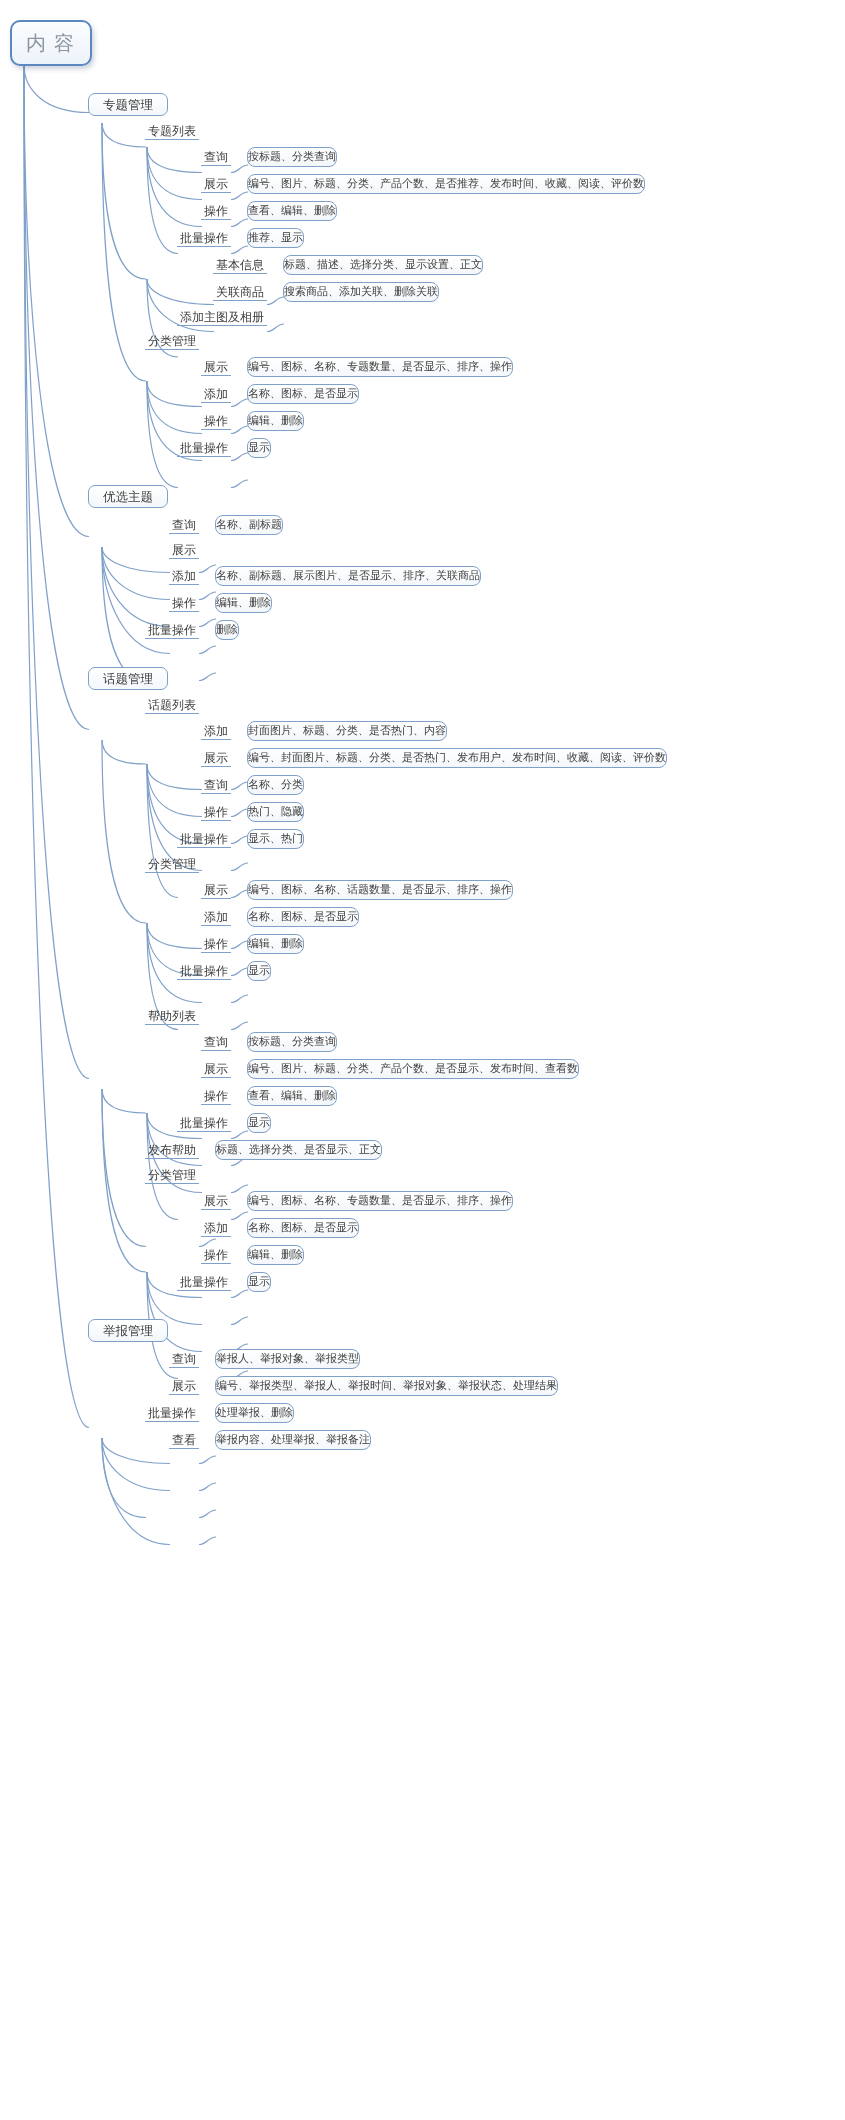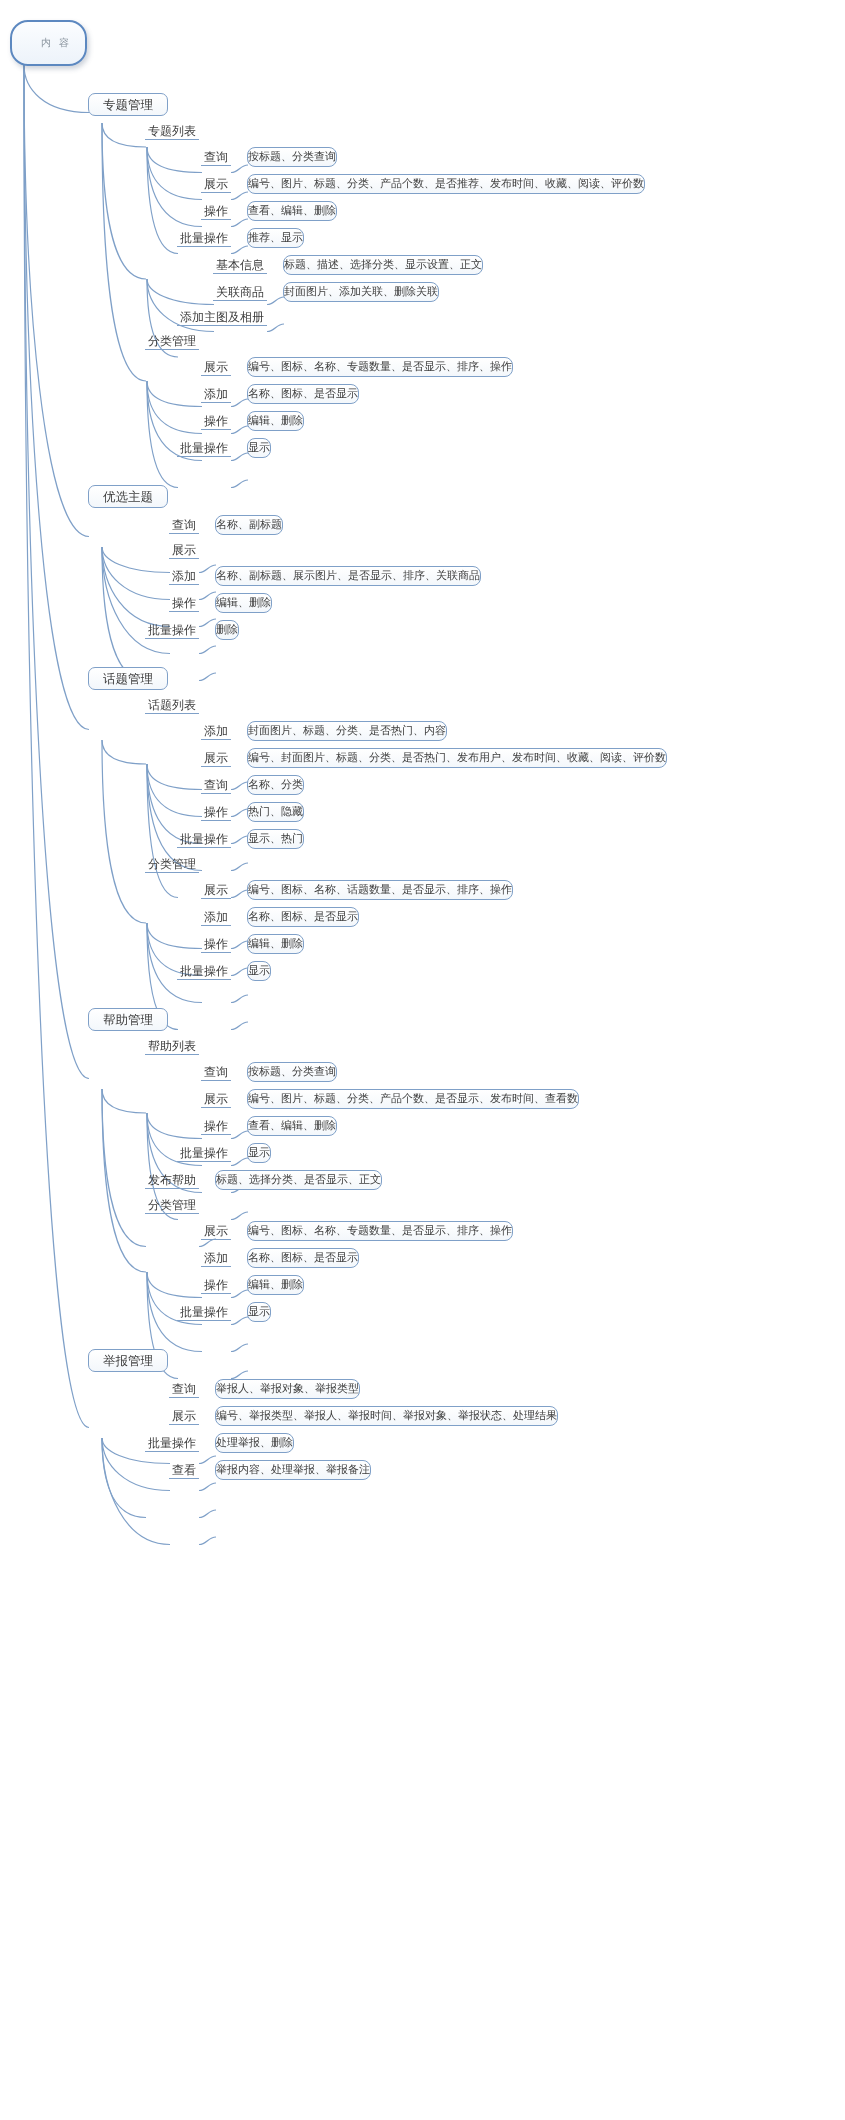--- a/index.html
+++ b/index.html
@@ -21,23 +21,23 @@
 
   .box {
     white-space: nowrap;
     border: 1px solid var(--border, #7fa0c8);
     background: linear-gradient(180deg, #ffffff, #f3f7fb);
     color: var(--text, #3c3c3c);
   }
   .root-box {
     display: inline-block;
     border: 2px solid var(--rootBorder, #5c88c0);
-    border-radius: 18px;
-    padding: 12px 8px 12px 29px;
-    font-size: 10px;
+    border-radius: 10px;
+    padding: 12px 8px 12px 14px;
+    font-size: 20px;
     line-height: 18px;
     letter-spacing: 8px;
     color: var(--rootText, #8a949e);
     background: linear-gradient(180deg, #fbfdff, #edf3fa);
     box-shadow: 2px 3px 5px rgba(60, 80, 110, 0.25);
   }
   .topic-box {
     padding: 3px 14px;
     font-size: 12.5px;
     line-height: 15px;
@@ -219,21 +219,21 @@
                         <span class="line-label">基本信息</span>
                       </div>
                       <div class="box leaf-box">标题、描述、选择分类、显示设置、正文</div>
                     </div>
                   </div>
                   <div class="branch d3">
                     <div class="row">
                       <div class="label-col" style="width: 92px;">
                         <span class="line-label">关联商品</span>
                       </div>
-                      <div class="box leaf-box">封面图片、添加关联、删除关联</div>
+                      <div class="box leaf-box">搜索商品、添加关联、删除关联</div>
                     </div>
                   </div>
                   <div class="branch d3">
                     <div class="row">
                       <div class="label-col" style="width: 92px;">
                         <span class="line-label">添加主图及相册</span>
                       </div>
                     </div>
                   </div>
                 </div>
@@ -418,23 +418,20 @@
                         <span class="line-label">批量操作</span>
                       </div>
                       <div class="box leaf-box">显示</div>
                     </div>
                   </div>
                 </div>
               </div>
             </div>
           </div>
           <div class="branch d1">
-            <div class="row">
-              <div class="box topic-box">帮助管理</div>
-            </div>
             <div class="children k2">
               <div class="branch d2">
                 <div class="row">
                   <div class="label-col" style="width: 56px;">
                     <span class="line-label">帮助列表</span>
                   </div>
                 </div>
                 <div class="children k3">
                   <div class="branch d3">
                     <div class="row">

